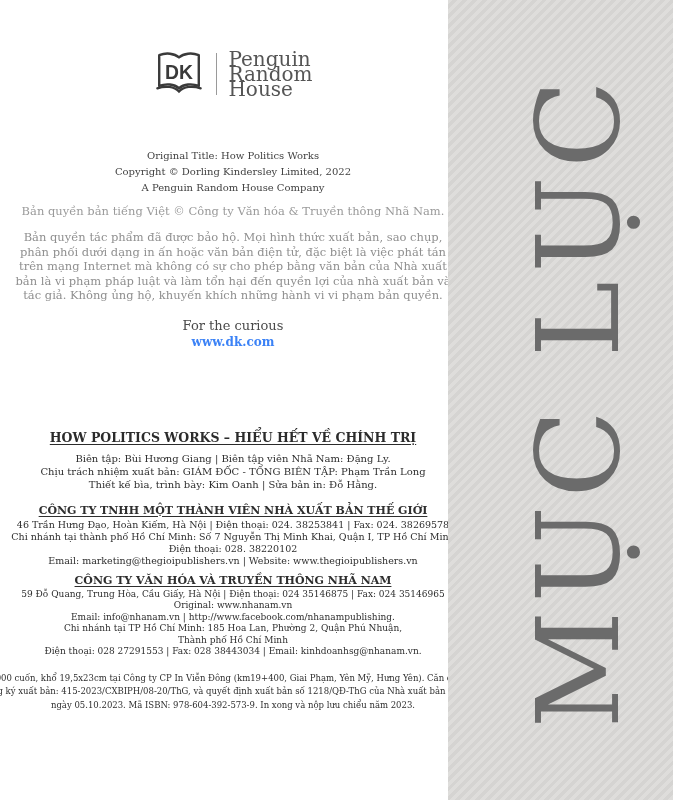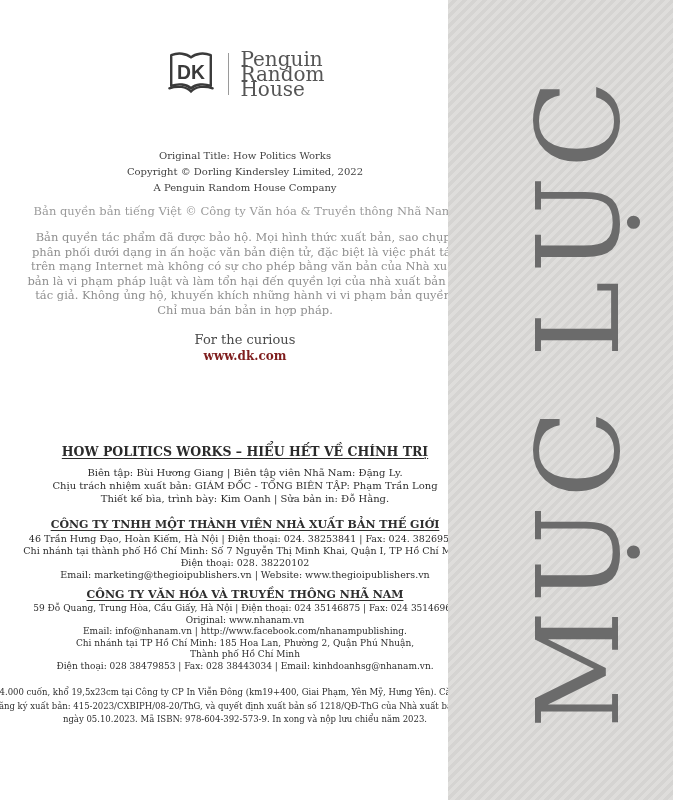--- a/index.html
+++ b/index.html
@@ -4,40 +4,40 @@
 <style>
   html,body{margin:0;padding:0;}
   body{
     width:673px;height:800px;position:relative;overflow:hidden;
     background:#ffffff;
     font-family:"DejaVu Serif","Liberation Serif",serif;
     color:#2f2f2f;
   }
   
   .page{
-    position:absolute;left:20px;top:0;width:450px;height:800px;
+    position:absolute;left:8px;top:0;width:450px;height:800px;
     text-align:center;
   }
   .brand-row{
     margin-top:50px;height:48px;
     display:flex;justify-content:center;align-items:center;gap:11px;
   }
   .dk-book{width:52px;height:46px;flex:none;}
   .brand-divider{width:1px;height:42px;background:#9a9a9a;flex:none;}
   .imprint{
     text-align:left;font-size:20px;line-height:15px;color:#555555;
   }
   .lines{display:flex;flex-direction:column;align-items:center;}
   .lines > div{white-space:nowrap;flex:none;}
 
   .copyright-block{margin-top:50px;font-size:10px;line-height:16px;font-weight:normal;color:#414141;}
   .viet-license{margin-top:8px;font-size:11.5px;line-height:14px;color:#9a9a9a;}
   .viet-notice{margin-top:12px;font-size:11.5px;line-height:14.5px;color:#8f8f8f;}
   .tagline{margin-top:15px;font-size:13px;line-height:16px;color:#4a4a4a;}
-  .website{margin-top:1px;font-size:12px;line-height:15px;font-weight:bold;color:#7f1d1d;}
+  .website{margin-top:1px;font-size:12px;line-height:15px;font-weight:bold;color:#3b82f6;}
 
   .book-title{margin-top:80px;font-size:12.5px;line-height:15px;font-weight:bold;color:#2b2b2b;}
   .book-title span{text-decoration:underline;text-underline-offset:2px;}
   .credits{margin-top:7px;font-size:10px;line-height:13px;color:#2e2e2e;}
 
   .section-heading{margin-top:13px;font-size:11px;line-height:13px;font-weight:bold;color:#2e2e2e;}
   .section-heading span{text-decoration:underline;text-underline-offset:2px;}
   .section-heading.second{margin-top:7px;}
   .pub-lines{margin-top:2px;font-size:9.5px;line-height:12px;color:#2e2e2e;}
   .pub-lines.second{font-size:9px;line-height:11.5px;}
@@ -87,21 +87,20 @@
   <div class="viet-license lines">
     <div>Bản quyền bản tiếng Việt © Công ty Văn hóa &amp; Truyền thông Nhã Nam.</div>
   </div>
 
   <div class="viet-notice lines">
       <div>Bản quyền tác phẩm đã được bảo hộ. Mọi hình thức xuất bản, sao chụp,</div>
       <div>phân phối dưới dạng in ấn hoặc văn bản điện tử, đặc biệt là việc phát tán</div>
       <div>trên mạng Internet mà không có sự cho phép bằng văn bản của Nhà xuất</div>
       <div>bản là vi phạm pháp luật và làm tổn hại đến quyền lợi của nhà xuất bản và</div>
       <div>tác giả. Không ủng hộ, khuyến khích những hành vi vi phạm bản quyền.</div>
-      <div>Chỉ mua bán bản in hợp pháp.</div>
     </div>
 
   <div class="tagline">For the curious</div>
   <div class="website">www.dk.com</div>
 
   <div class="book-title">
     <span>HOW POLITICS WORKS – HIỂU HẾT VỀ CHÍNH TRỊ</span>
   </div>
 
   <div class="credits lines">
@@ -122,21 +121,21 @@
 
   <div class="section-heading second">
     <span>CÔNG TY VĂN HÓA VÀ TRUYỀN THÔNG NHÃ NAM</span>
   </div>
   <div class="pub-lines second lines">
       <div>59 Đỗ Quang, Trung Hòa, Cầu Giấy, Hà Nội | Điện thoại: 024 35146875 | Fax: 024 35146965</div>
       <div>Original: www.nhanam.vn</div>
       <div>Email: info@nhanam.vn | http://www.facebook.com/nhanampublishing.</div>
       <div>Chi nhánh tại TP Hồ Chí Minh: 185 Hoa Lan, Phường 2, Quận Phú Nhuận,</div>
       <div>Thành phố Hồ Chí Minh</div>
-      <div>Điện thoại: 028 38479853 | Fax: 028 38443034 | Email: kinhdoanhsg@nhanam.vn.</div>
+      <div>Điện thoại: 028 27291553 | Fax: 028 38443034 | Email: kinhdoanhsg@nhanam.vn.</div>
     </div>
 
   <div class="print-run lines">
       <div>In 4.000 cuốn, khổ 19,5x23cm tại Công ty CP In Viễn Đông (km19+400, Giai Phạm, Yên Mỹ, Hưng Yên). Căn cứ trên số</div>
       <div>đăng ký xuất bản: 415-2023/CXBIPH/08-20/ThG, và quyết định xuất bản số 1218/QĐ-ThG của Nhà xuất bản Thế Giới</div>
       <div>ngày 05.10.2023. Mã ISBN: 978-604-392-573-9. In xong và nộp lưu chiểu năm 2023.</div>
     </div>
 
 </div>
 

